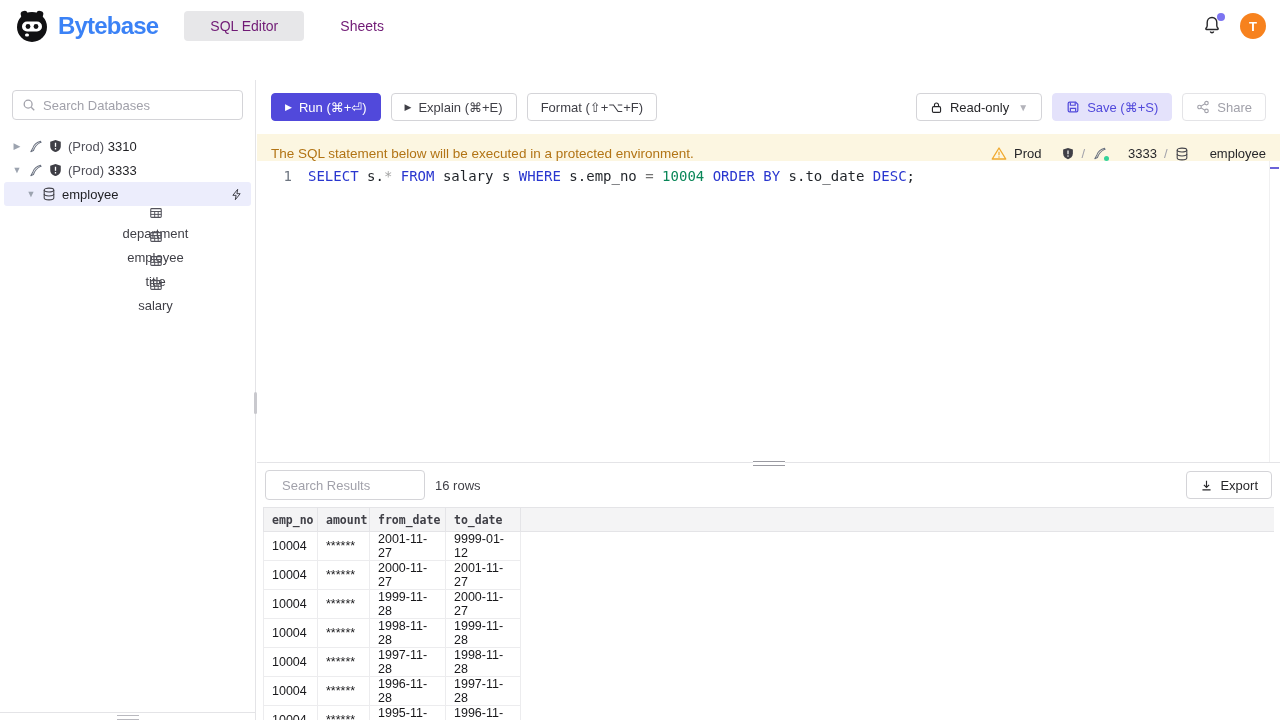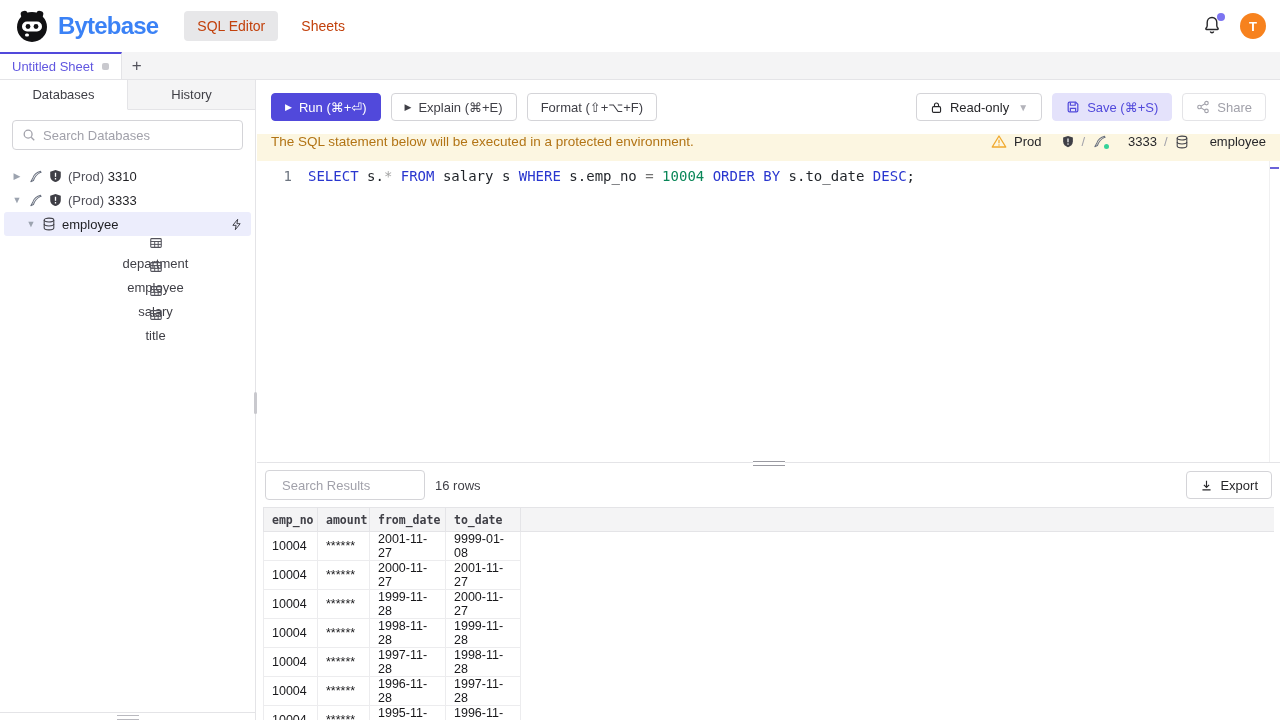--- a/index.html
+++ b/index.html
@@ -18,21 +18,21 @@
   }
   html,body{width:1280px;height:720px;overflow:hidden;background:#fff;
     font-family:"Liberation Sans",sans-serif;color:var(--txt);}
   .app{position:relative;width:1280px;height:720px;background:#fff;}
 
   
   .header{position:absolute;top:0;left:0;right:0;height:52px;display:flex;align-items:center;padding:0 14px;background:#fff;}
   .brand{display:flex;align-items:center;gap:8px;}
   .brand-name{font-size:24px;font-weight:800;letter-spacing:-0.8px;color:#3b82f6;}
   .nav{display:flex;align-items:center;gap:10px;margin-left:26px;}
-  .nav-item{font-size:14px;font-weight:500;padding:7px 13px;border-radius:4px;color:#c2410c;cursor:pointer;}
+  .nav-item{font-size:14px;font-weight:500;padding:7px 26px;border-radius:4px;color:#701a75;cursor:pointer;}
   .nav-item.active{background:#e7e7e9;}
   .header-right{margin-left:auto;display:flex;align-items:center;gap:16px;}
   .bell-wrap{position:relative;width:22px;height:22px;cursor:pointer;}
   .bell-dot{position:absolute;top:-2px;right:-1px;width:8px;height:8px;border-radius:50%;background:#7c74f1;}
   .avatar{width:26px;height:26px;border-radius:50%;background:#f7821e;color:#fff;font-size:13px;font-weight:600;display:flex;align-items:center;justify-content:center;cursor:pointer;}
 
   
   .tabbar{position:absolute;top:52px;left:0;right:0;height:28px;background:#f4f4f5;border-bottom:1px solid var(--border);display:flex;align-items:stretch;}
   .sheet-tab{display:flex;align-items:center;gap:8px;padding:0 12px;background:#fff;border-top:2px solid var(--accent);border-right:1px solid var(--border);color:#6157e0;font-size:13px;cursor:pointer;}
   .dirty-dot{width:7px;height:7px;border-radius:2px;background:#c9c9ce;}
@@ -64,21 +64,21 @@
   .main{position:absolute;top:80px;left:257px;right:0;bottom:0;display:flex;flex-direction:column;background:#fff;}
   .toolbar{height:54px;flex:none;display:flex;align-items:center;padding:0 14px;gap:10px;}
   .btn{height:28px;display:inline-flex;align-items:center;gap:7px;padding:0 13px;border:1px solid #d4d4d8;border-radius:4px;background:#fff;font-size:13px;color:var(--txt-soft);cursor:pointer;font-family:"Liberation Sans",sans-serif;}
   .btn .play{font-size:9px;}
   .btn.primary{background:var(--accent);border-color:var(--accent);color:#fff;}
   .btn.save{background:var(--accent-light);border-color:var(--accent-light);color:var(--accent);font-weight:400;}
   .btn.disabled{color:var(--txt-muted);border-color:var(--border);}
   .toolbar-right{margin-left:auto;display:flex;align-items:center;gap:10px;}
   .chev-down{color:#b3b3ba;font-size:10px;margin-left:2px;}
 
-  .banner{height:27px;flex:none;background:var(--warn-bg);display:flex;align-items:flex-start;padding:0 14px;font-size:13.5px;color:var(--warn-txt);}
+  .banner{height:27px;flex:none;background:var(--warn-bg);display:flex;align-items:flex-end;padding:0 14px;font-size:13.5px;color:var(--warn-txt);}
   .crumb{margin-left:auto;display:flex;align-items:center;gap:7px;font-size:13px;color:#27272a;}
   .crumb .sep{color:#a1a1aa;}
   .crumb-item{display:flex;align-items:center;gap:21px;cursor:pointer;}
   .dolphin-wrap{position:relative;display:flex;}
   .green-dot{position:absolute;right:-2px;bottom:0;width:5px;height:5px;border-radius:50%;background:#34d399;}
 
   .editor{height:302px;flex:none;position:relative;display:flex;font-family:"DejaVu Sans Mono","Liberation Mono",monospace;font-size:14px;border-bottom:1px solid var(--border);}
   .gutter{width:45px;flex:none;text-align:right;padding:6px 10px 0 0;color:#6e7681;line-height:19px;}
   .code{flex:1;padding:6px 0 0 6px;line-height:19px;white-space:pre;color:#1f2328;}
   .tok-kw{color:var(--kw);}
@@ -128,33 +128,22 @@
         <svg width="20" height="20" viewBox="0 0 20 20">
           <path d="M10 2.5c-3 0-4.8 2.3-4.8 5v3.2c0 .8-.5 1.8-1.2 2.6-.4.5-.1 1.2.6 1.2h10.8c.7 0 1-.7.6-1.2-.7-.8-1.2-1.8-1.2-2.6V7.5c0-2.7-1.8-5-4.8-5z" fill="none" stroke="#27272a" stroke-width="1.4"></path>
           <path d="M8.3 16.5a1.8 1.8 0 0 0 3.4 0" fill="none" stroke="#27272a" stroke-width="1.4"></path>
         </svg>
         <span class="bell-dot"></span>
       </div>
       <div class="avatar">T</div>
     </div>
   </div>
 
-  <div class="tabbar">
-    <div class="sheet-tab">
-      <span>Untitled Sheet</span>
-      <span class="dirty-dot"></span>
-    </div>
-    <div class="add-tab">+</div>
-  </div>
 
   <div class="sidebar">
-    <div class="side-tabs">
-      <div class="side-tab active">Databases</div>
-      <div class="side-tab">History</div>
-    </div>
     <div class="search-box">
       <svg width="14" height="14" viewBox="0 0 16 16">
         <circle cx="7" cy="7" r="4.5" fill="none" stroke="#a1a1aa" stroke-width="1.5"></circle>
         <path d="M10.5 10.5 L14 14" stroke="#a1a1aa" stroke-width="1.5"></path>
       </svg>
       <input placeholder="Search Databases" style="">
     </div>
     <div class="tree">
       <div class="tree-row inst-row">
         <span class="chev">▶</span>
@@ -207,28 +196,28 @@
               <rect x="2" y="3" width="12" height="10" rx="1" fill="none" stroke="#52525b" stroke-width="1.2"></rect>
               <path d="M2 6.3 H14 M2 9.6 H14 M6.5 6.3 V13 M10.5 6.3 V13" stroke="#52525b" stroke-width="1.1"></path>
             </svg>
             <span>employee</span>
           </div>
           <div class="tree-row table-row">
             <svg class="icon" width="14" height="14" viewBox="0 0 16 16">
               <rect x="2" y="3" width="12" height="10" rx="1" fill="none" stroke="#52525b" stroke-width="1.2"></rect>
               <path d="M2 6.3 H14 M2 9.6 H14 M6.5 6.3 V13 M10.5 6.3 V13" stroke="#52525b" stroke-width="1.1"></path>
             </svg>
-            <span>salary</span>
+            <span>title</span>
           </div>
           <div class="tree-row table-row">
             <svg class="icon" width="14" height="14" viewBox="0 0 16 16">
               <rect x="2" y="3" width="12" height="10" rx="1" fill="none" stroke="#52525b" stroke-width="1.2"></rect>
               <path d="M2 6.3 H14 M2 9.6 H14 M6.5 6.3 V13 M10.5 6.3 V13" stroke="#52525b" stroke-width="1.1"></path>
             </svg>
-            <span>title</span>
+            <span>salary</span>
           </div>
         </div>
     </div>
     <div class="side-bottom-handle"></div>
     <div class="side-drag"></div>
   </div>
 
   <div class="main">
 
     <div class="toolbar">
@@ -343,21 +332,21 @@
               <th class="c2">from_date</th>
               <th class="c3">to_date</th>
               <th class="filler"></th>
             </tr>
           </thead>
         <tbody>
             <tr>
               <td>10004</td>
               <td>******</td>
               <td>2001-11-27</td>
-              <td>9999-01-08</td>
+              <td>9999-01-12</td>
               <td class="filler"></td>
             </tr>
             <tr>
               <td>10004</td>
               <td>******</td>
               <td>2000-11-27</td>
               <td>2001-11-27</td>
               <td class="filler"></td>
             </tr>
             <tr>

